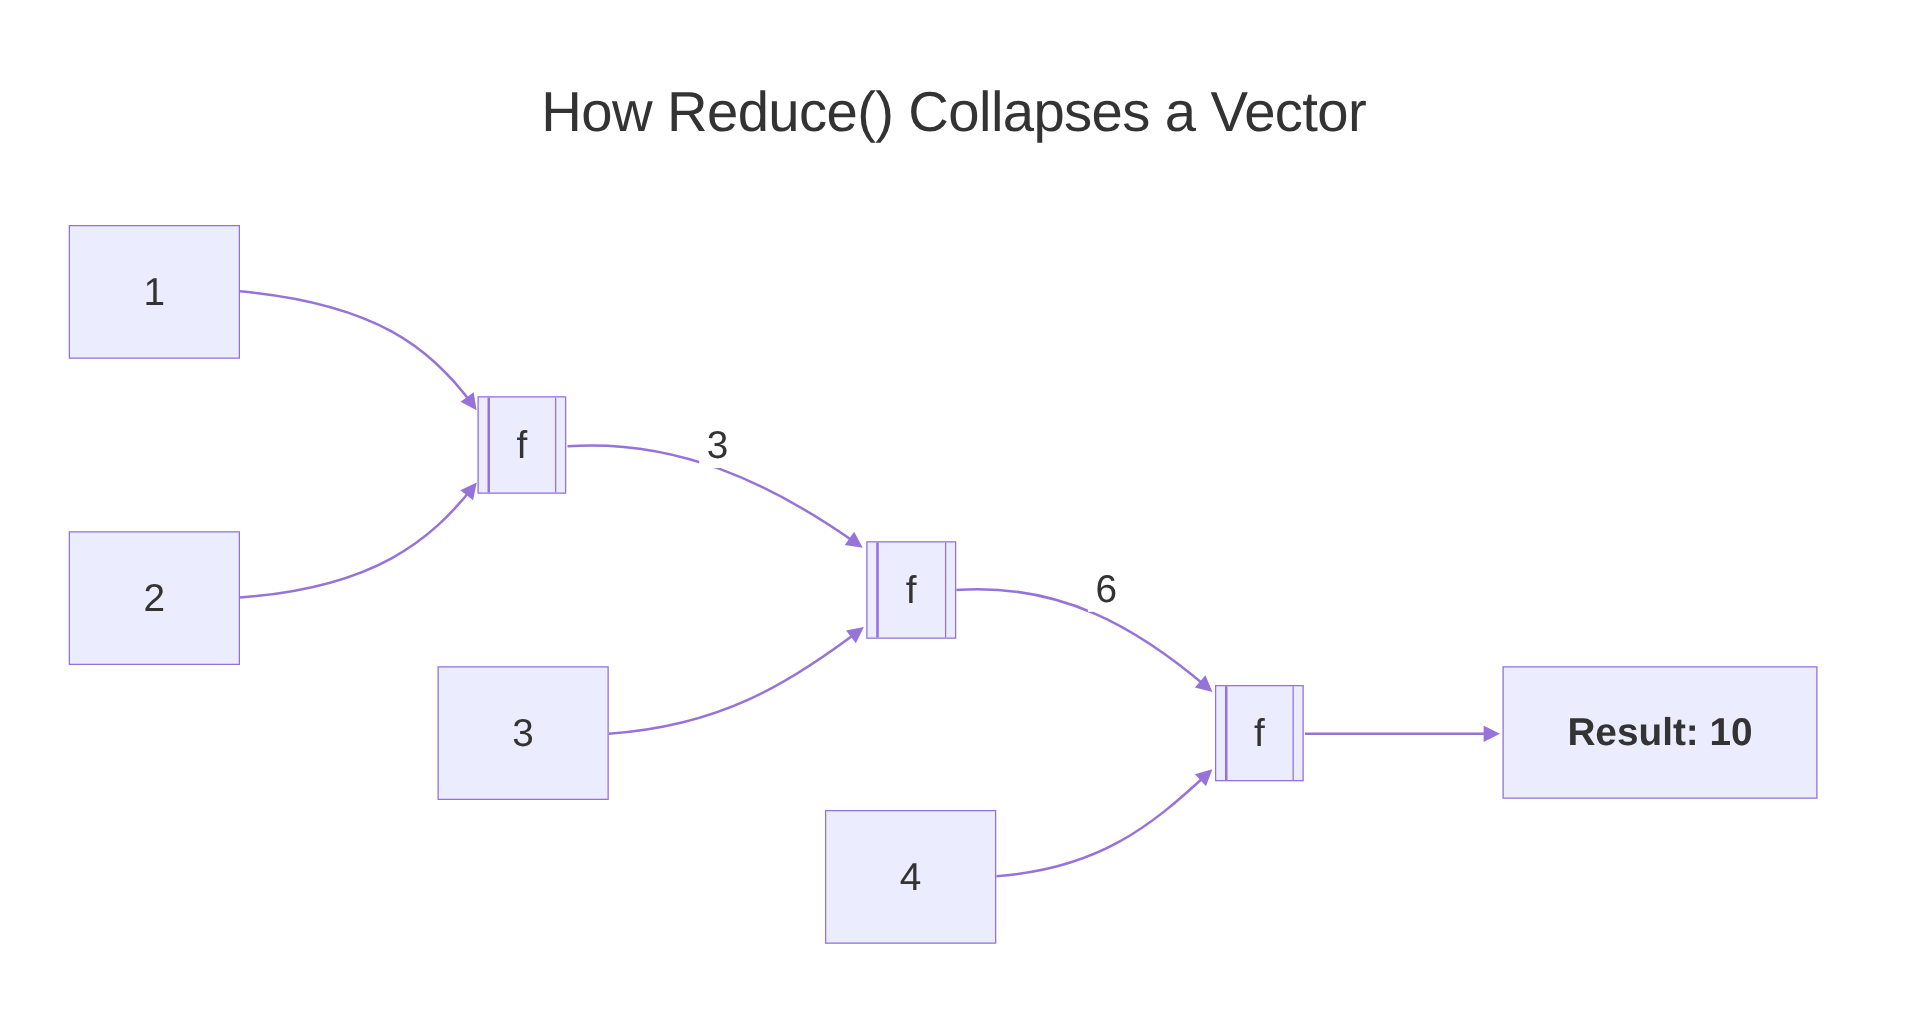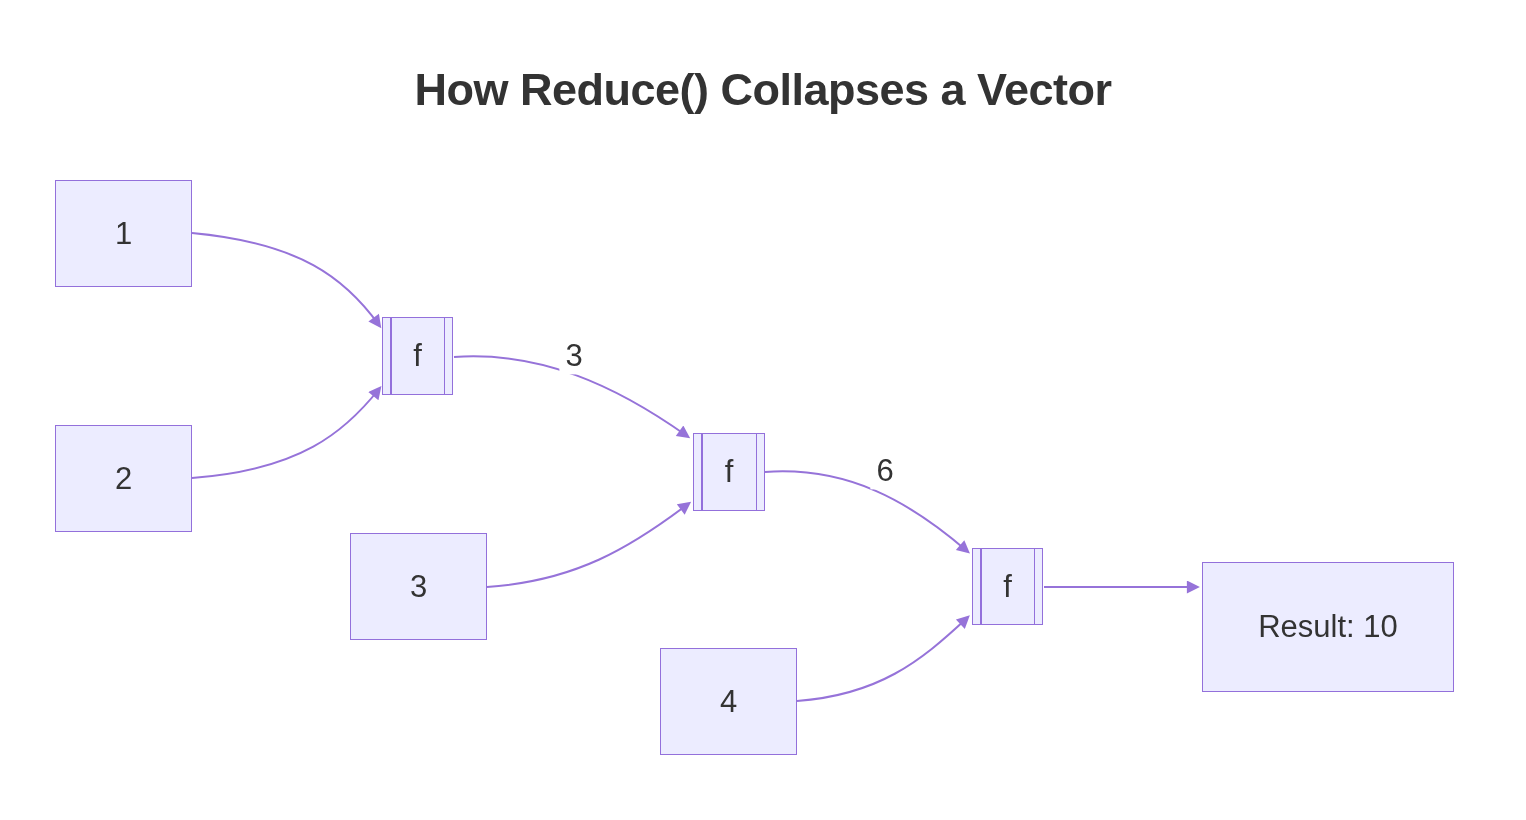--- a/index.html
+++ b/index.html
@@ -23,21 +23,21 @@
     overflow: hidden;
   }
   .title {
     position: absolute;
     top: 64px;
     left: 0;
     width: 100%;
     margin: 0;
     text-align: center;
     font-size: 45px;
-    font-weight: bold;
+    font-weight: normal;
     color: var(--text);
     letter-spacing: -0.5px;
   }
   .edges {
     position: absolute;
     top: 0; left: 0;
   }
   .edges path.edge {
     fill: none;
     stroke: var(--edge-stroke);
@@ -122,21 +122,21 @@
   </div>
 
   <div class="node subroutine" style="left:693px; top:433px; width:72px; height:78px;">
     <span>f</span>
   </div>
 
   <div class="node subroutine" style="left:972px; top:548px; width:71px; height:77px;">
     <span>f</span>
   </div>
 
-  <div class="node rect" style="left:1202px; top:562px; width:252px; height:130px;">
+  <div class="node rect" style="left:1202px; top:533px; width:252px; height:106px;font-weight:bold;">
     <span>Result: 10</span>
   </div>
 
   <div class="edge-label" style="left:574px; top:356px;">3</div>
 
   <div class="edge-label" style="left:885px; top:471px;">6</div>
 
 </div>
 
 </body></html>

